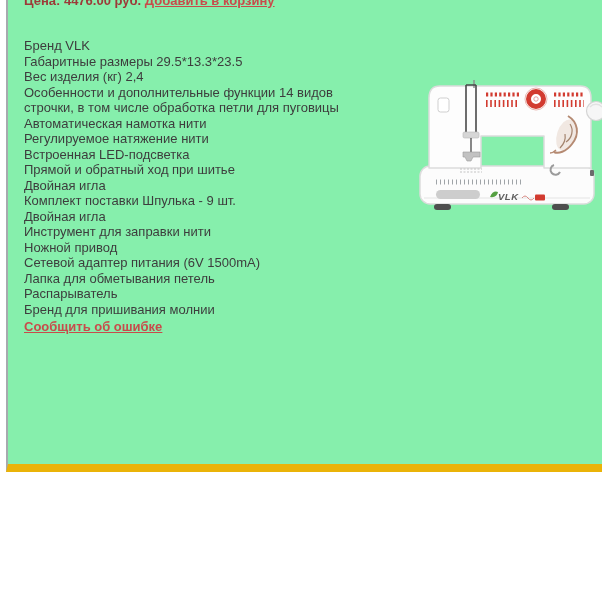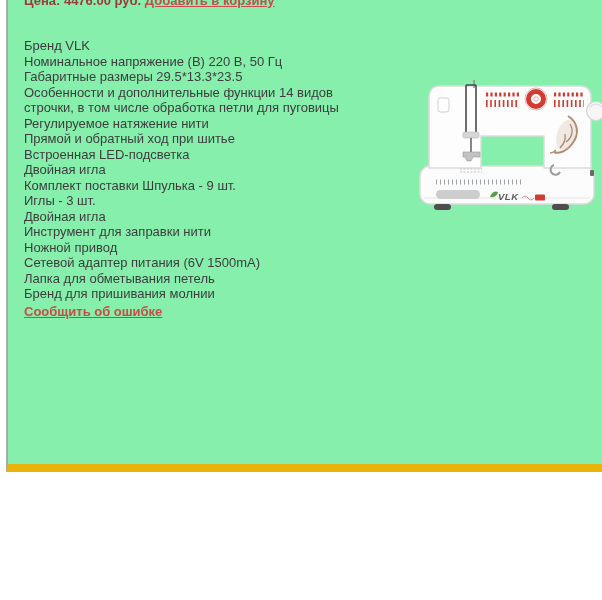--- a/index.html
+++ b/index.html
@@ -23,34 +23,35 @@
   <div class="frame">
     <div class="content">
 
       <div class="price-line">
         <span class="price-label">Цена: 4476.00 руб.</span>
         <a class="red-link">Добавить в корзину</a>
       </div>
 
       <div class="spec-list">
           <div class="spec-line">Бренд VLK</div>
-          <div class="spec-line">Номинальное напряжение (В) 220 В, 50 Гц</div>
           <div class="spec-line">Габаритные размеры 29.5*13.3*23.5</div>
+          <div class="spec-line">Вес изделия (кг) 2,4</div>
           <div class="spec-line">Особенности и дополнительные функции 14 видов строчки, в том числе обработка петли для пуговицы</div>
+          <div class="spec-line">Автоматическая намотка нити</div>
           <div class="spec-line">Регулируемое натяжение нити</div>
+          <div class="spec-line">Встроенная LED-подсветка</div>
           <div class="spec-line">Прямой и обратный ход при шитье</div>
-          <div class="spec-line">Встроенная LED-подсветка</div>
           <div class="spec-line">Двойная игла</div>
           <div class="spec-line">Комплект поставки Шпулька - 9 шт.</div>
-          <div class="spec-line">Иглы - 3 шт.</div>
           <div class="spec-line">Двойная игла</div>
           <div class="spec-line">Инструмент для заправки нити</div>
           <div class="spec-line">Ножной привод</div>
           <div class="spec-line">Сетевой адаптер питания (6V 1500mA)</div>
           <div class="spec-line">Лапка для обметывания петель</div>
+          <div class="spec-line">Распарыватель</div>
           <div class="spec-line">Бренд для пришивания молнии</div>
         </div>
 
       <a class="red-link error-link">Сообщить об ошибке</a>
     </div>
 
     <svg class="product-photo" viewBox="0 0 194 145" xmlns="http://www.w3.org/2000/svg">
 
       <rect x="4" y="88" width="174" height="38" rx="10" fill="#fcfcfc" stroke="#dcdcdc" stroke-width="1.5"></rect>
       <line x1="8" y1="120" x2="174" y2="120" stroke="#ececec" stroke-width="1.5"></line>

